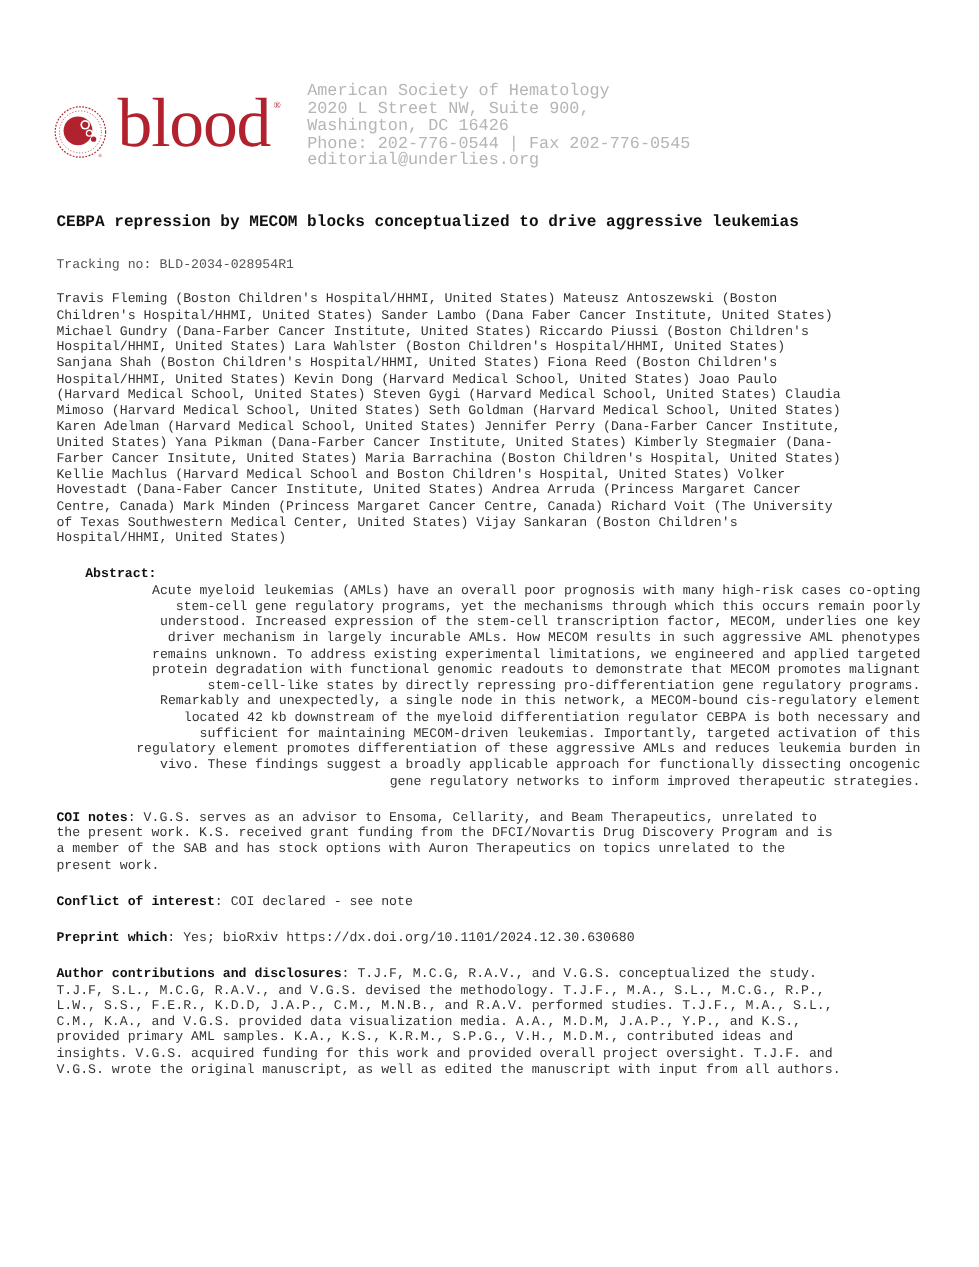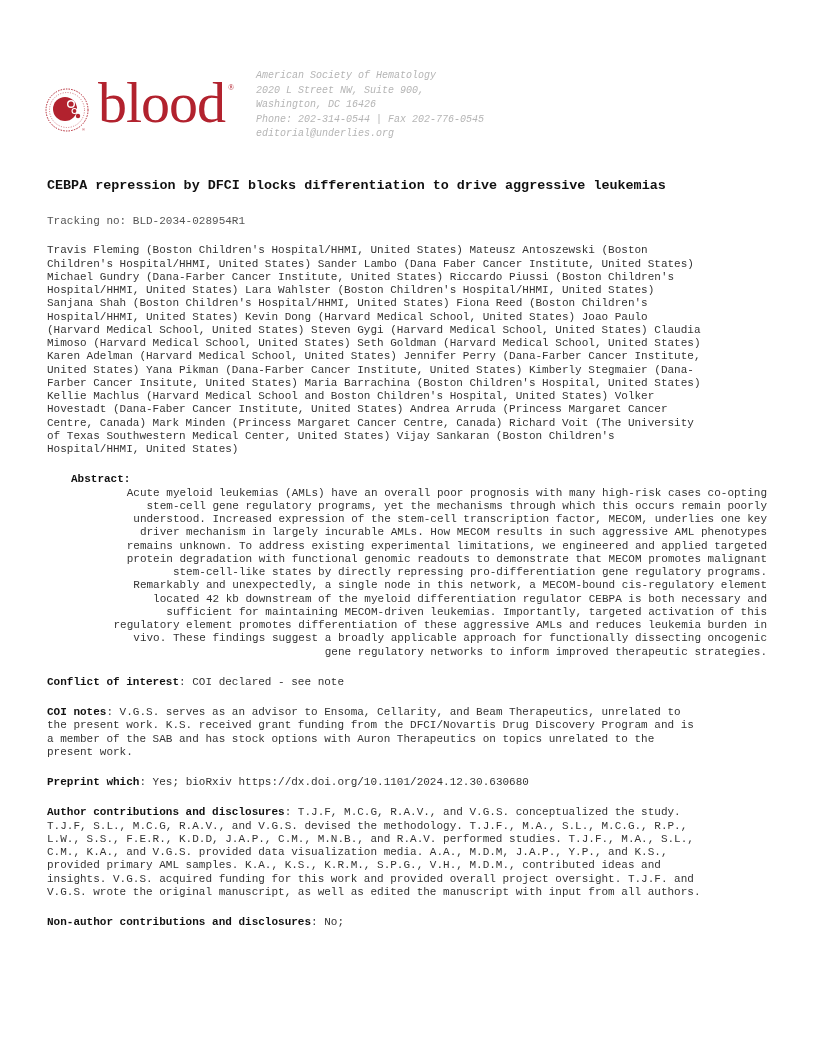--- a/index.html
+++ b/index.html
@@ -52,24 +52,23 @@
       left: 184px;
       top: 4px;
       font-family: "Liberation Serif", serif;
       font-size: 8px;
       color: #b2222e;
     }
     .org-block {
       position: absolute;
       left: 216px;
       top: 4px;
-      font-size: 10px;
+      font-size: 14px;
       line-height: 14.5px;
       color: #b5b5b5;
-      font-style: italic;
     }
     .org-block div { white-space: nowrap; }
 
     .content {
       position: absolute;
       left: 47px;
       top: 177px;
       width: 720px;
       font-size: 11px;
       line-height: 13.25px;
@@ -127,27 +126,27 @@
       <circle cx="34" cy="29" r="2.2" fill="#b2222e"></circle>
       <text x="38" y="44" font-size="4" fill="#b2222e" font-family="Liberation Sans, sans-serif">®</text>
     </svg>
     <span class="wordmark">blood</span>
     <span class="reg">®</span>
   </div>
   <div class="org-block">
     <div>American Society of Hematology</div>
     <div>2020 L Street NW, Suite 900,</div>
     <div>Washington, DC 16426</div>
-    <div>Phone: 202-314-0544 | Fax 202-776-0545</div>
+    <div>Phone: 202-776-0544 | Fax 202-776-0545</div>
     <div>editorial@underlies.org</div>
   </div>
 </div>
 
 <div class="content">
-  <div class="title">CEBPA repression by DFCI blocks differentiation to drive aggressive leukemias</div>
+  <div class="title">CEBPA repression by MECOM blocks conceptualized to drive aggressive leukemias</div>
   <div class="tracking">Tracking no: BLD-2034-028954R1</div>
   <div class="authors">Travis Fleming (Boston Children's Hospital/HHMI, United States) Mateusz Antoszewski (Boston
 Children's Hospital/HHMI, United States) Sander Lambo (Dana Faber Cancer Institute, United States)
 Michael Gundry (Dana-Farber Cancer Institute, United States) Riccardo Piussi (Boston Children's
 Hospital/HHMI, United States) Lara Wahlster (Boston Children's Hospital/HHMI, United States)
 Sanjana Shah (Boston Children's Hospital/HHMI, United States) Fiona Reed (Boston Children's
 Hospital/HHMI, United States) Kevin Dong (Harvard Medical School, United States) Joao Paulo
 (Harvard Medical School, United States) Steven Gygi (Harvard Medical School, United States) Claudia
 Mimoso (Harvard Medical School, United States) Seth Goldman (Harvard Medical School, United States)
 Karen Adelman (Harvard Medical School, United States) Jennifer Perry (Dana-Farber Cancer Institute,
@@ -169,37 +168,34 @@
 protein degradation with functional genomic readouts to demonstrate that MECOM promotes malignant
 stem-cell-like states by directly repressing pro-differentiation gene regulatory programs.
 Remarkably and unexpectedly, a single node in this network, a MECOM-bound cis-regulatory element
 located 42 kb downstream of the myeloid differentiation regulator CEBPA is both necessary and
 sufficient for maintaining MECOM-driven leukemias. Importantly, targeted activation of this
 regulatory element promotes differentiation of these aggressive AMLs and reduces leukemia burden in
 vivo. These findings suggest a broadly applicable approach for functionally dissecting oncogenic
 gene regulatory networks to inform improved therapeutic strategies.</span>
   </div>
 
-  <div class="section">
-    <span class="lbl">Conflict of interest</span><span>: COI declared - see note</span>
-  </div>
-
   <div class="section pl"><span class="lbl">COI notes</span><span>: V.G.S. serves as an advisor to Ensoma, Cellarity, and Beam Therapeutics, unrelated to
 the present work. K.S. received grant funding from the DFCI/Novartis Drug Discovery Program and is
 a member of the SAB and has stock options with Auron Therapeutics on topics unrelated to the
 present work.</span></div>
+
+  <div class="section">
+    <span class="lbl">Conflict of interest</span><span>: COI declared - see note</span>
+  </div>
 
   <div class="section">
     <span class="lbl">Preprint which</span><span>: Yes; bioRxiv https://dx.doi.org/10.1101/2024.12.30.630680</span>
   </div>
 
   <div class="section pl"><span class="lbl">Author contributions and disclosures</span><span>: T.J.F, M.C.G, R.A.V., and V.G.S. conceptualized the study.
 T.J.F, S.L., M.C.G, R.A.V., and V.G.S. devised the methodology. T.J.F., M.A., S.L., M.C.G., R.P.,
 L.W., S.S., F.E.R., K.D.D, J.A.P., C.M., M.N.B., and R.A.V. performed studies. T.J.F., M.A., S.L.,
 C.M., K.A., and V.G.S. provided data visualization media. A.A., M.D.M, J.A.P., Y.P., and K.S.,
 provided primary AML samples. K.A., K.S., K.R.M., S.P.G., V.H., M.D.M., contributed ideas and
 insights. V.G.S. acquired funding for this work and provided overall project oversight. T.J.F. and
 V.G.S. wrote the original manuscript, as well as edited the manuscript with input from all authors.</span></div>
 
-  <div class="section">
-    <span class="lbl">Non-author contributions and disclosures</span><span>: No;</span>
-  </div>
 </div>
 
 </body></html>

